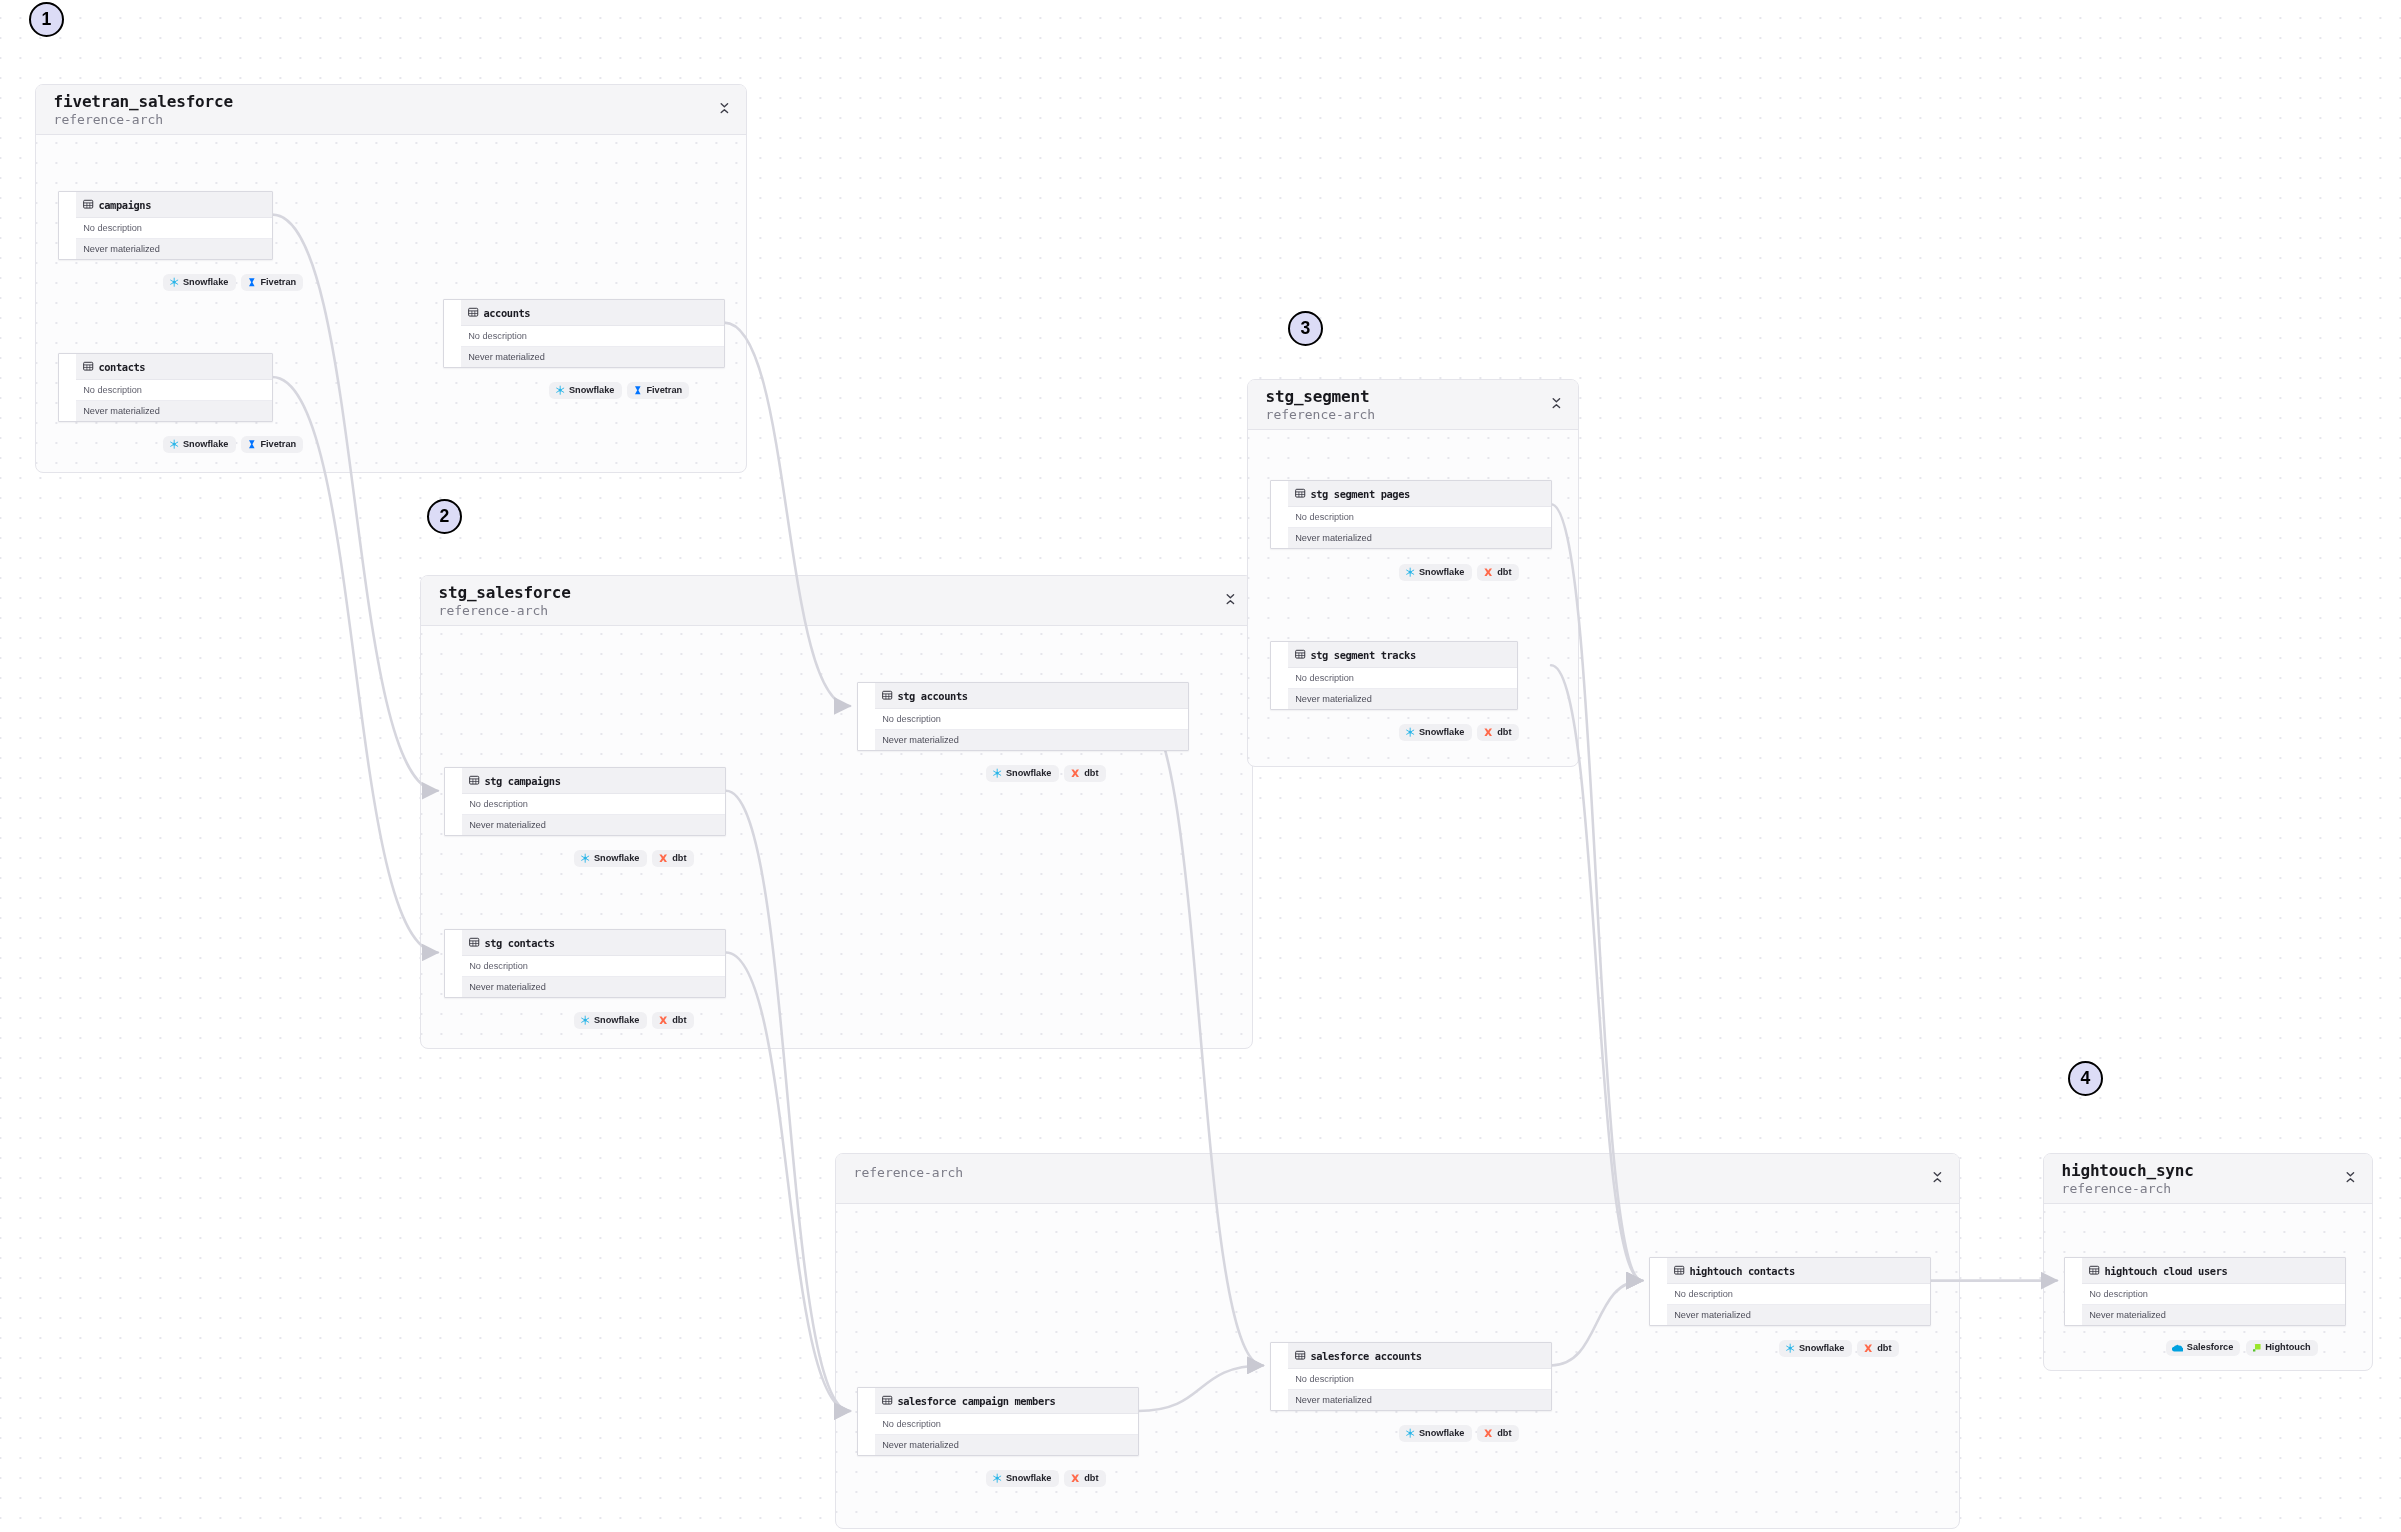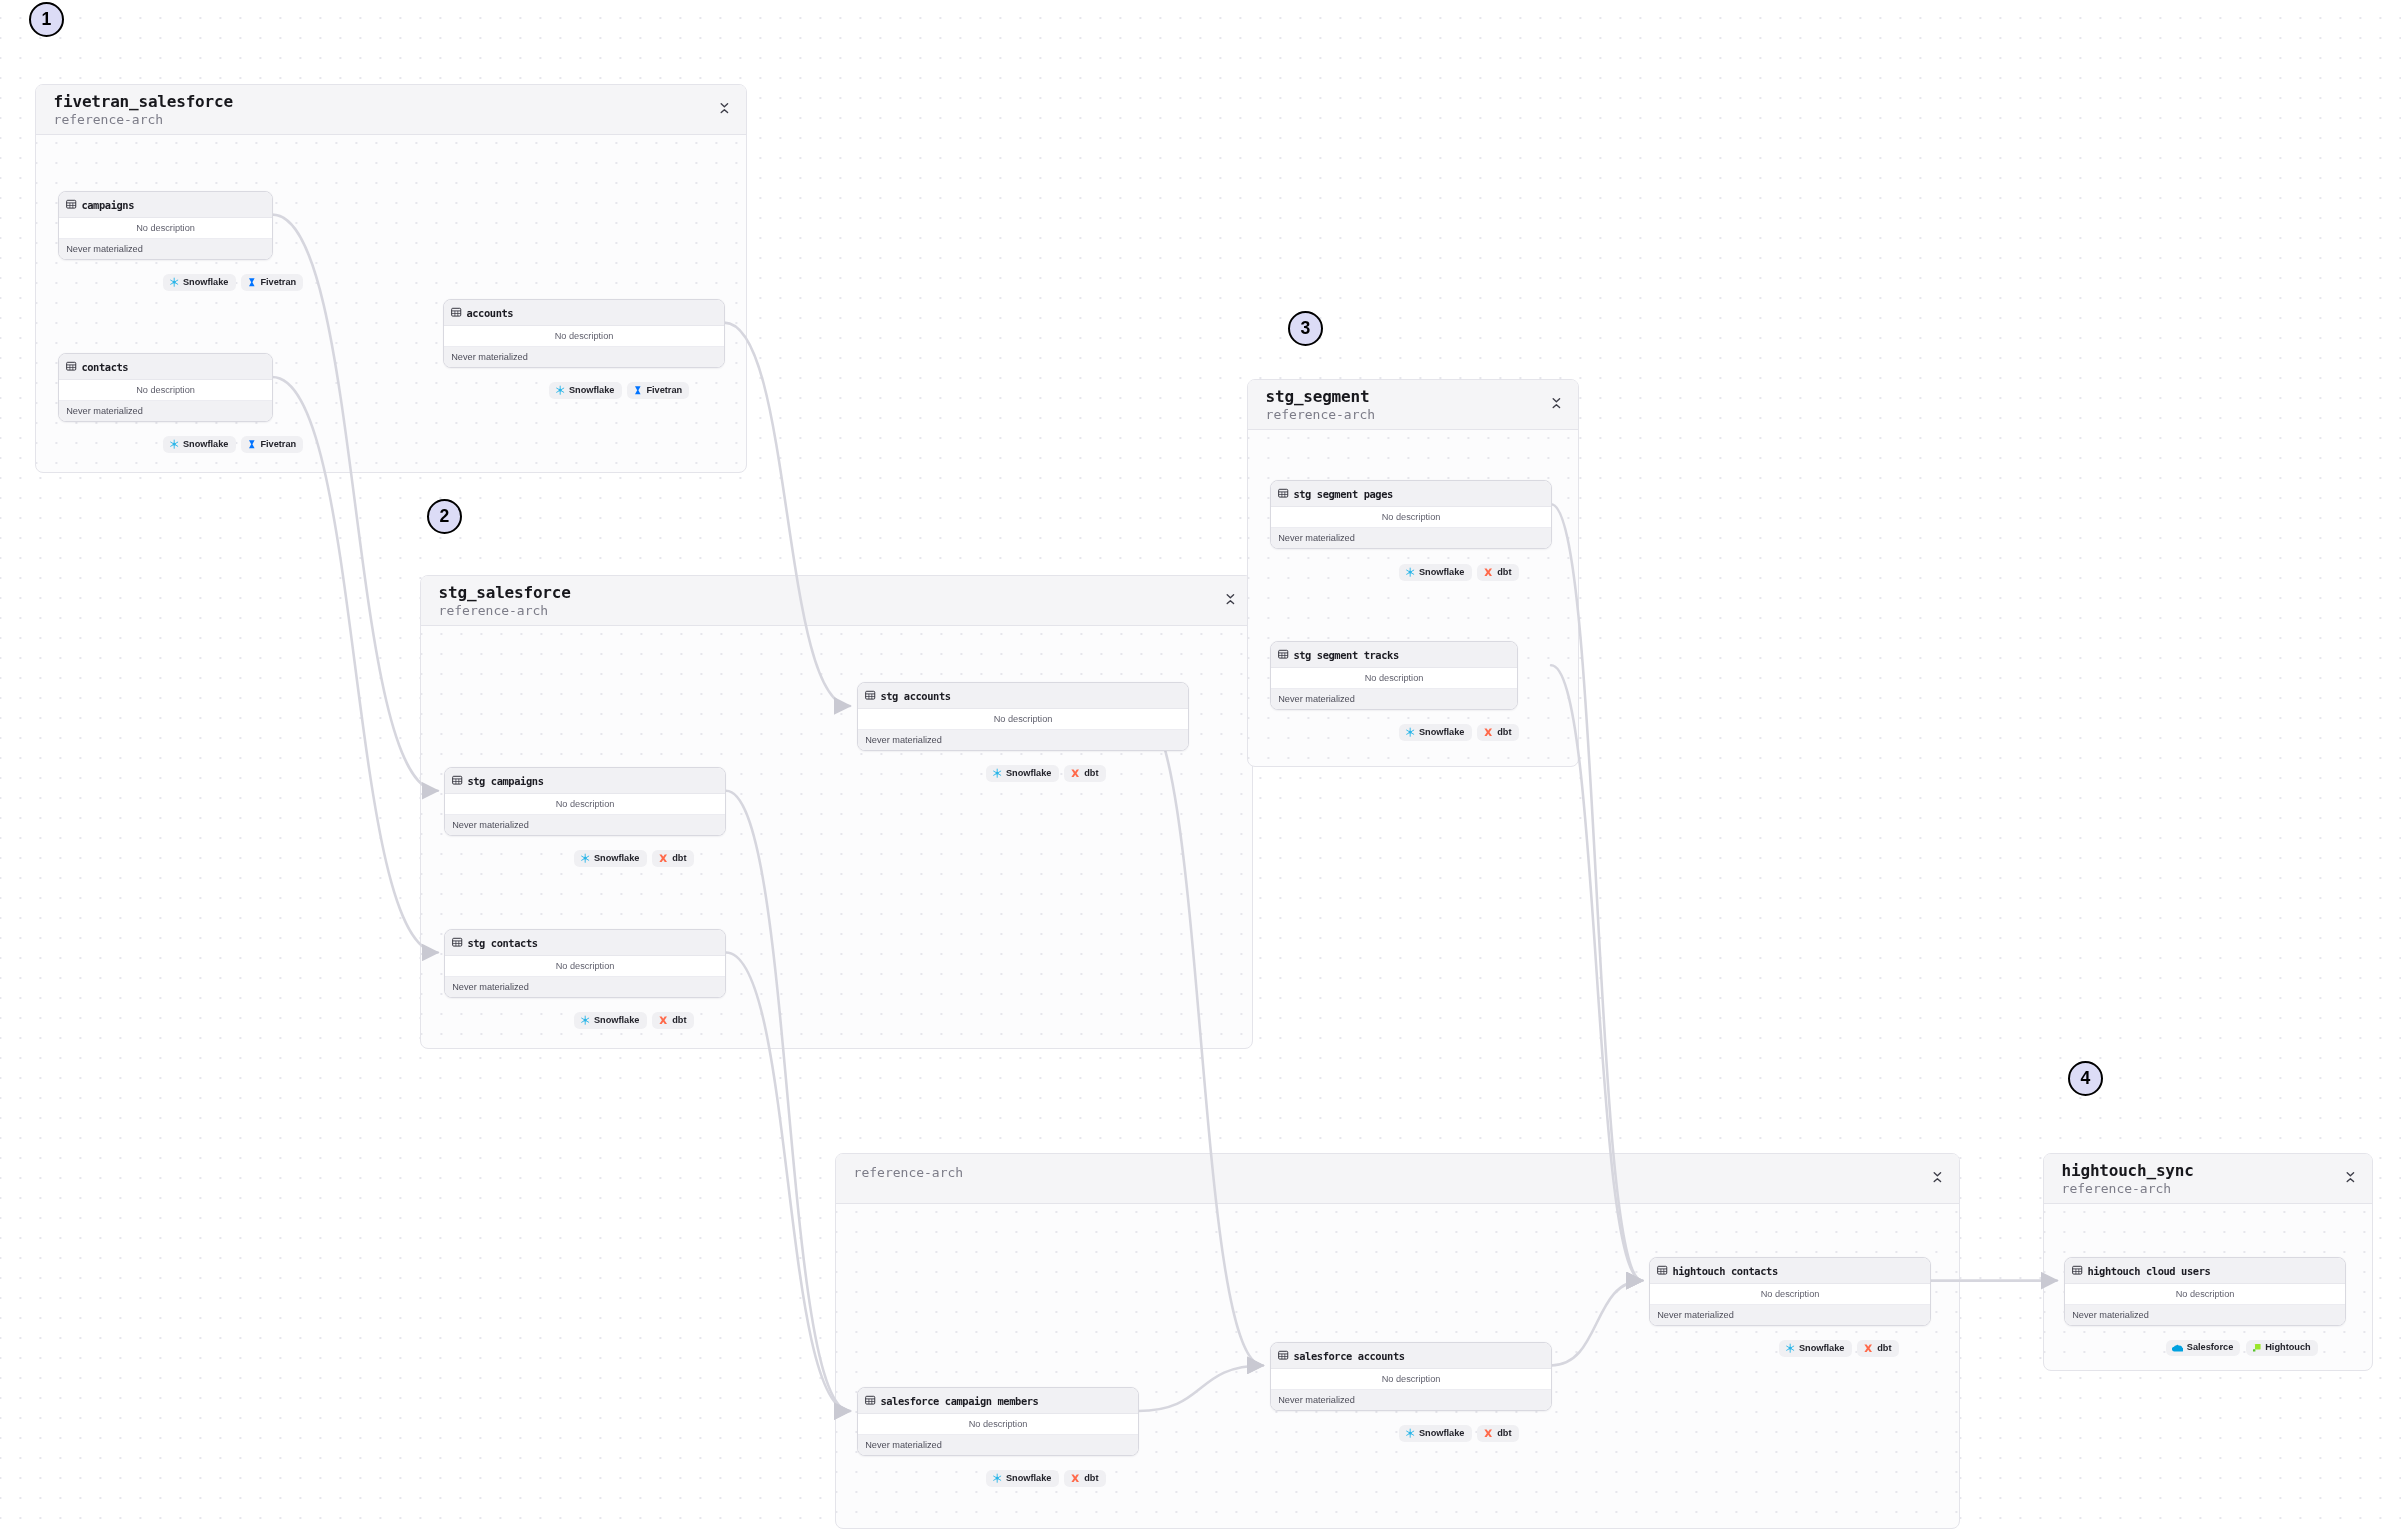--- a/index.html
+++ b/index.html
@@ -71,25 +71,26 @@
     height: 14.4px;
     cursor: pointer;
   }
   .collapse-icon svg { display: block; }
 
   
   .node {
     position: absolute;
     width: 215px;
     border: 1px solid #d9d9e0;
-    border-radius: 8px;
+    border-radius: 1px;
     background: #ffffff;
     overflow: hidden;
     box-shadow: 0 0.8px 1.6px rgba(20,20,40,.05);
     z-index: 3;
+    padding-left: 17px;
   }
   .node-head {
     background: #f1f1f4;
     padding: 5.6px 7.2px 4.8px 7.2px;
     display: flex;
     align-items: center;
     gap: 4.8px;
     border-bottom: 0.8px solid #e7e7ec;
   }
   .node-name {
@@ -100,21 +101,20 @@
     letter-spacing: -0.4px;
     white-space: nowrap;
     overflow: hidden;
   }
   .node-desc {
     background: #ffffff;
     padding: 4.8px 7.2px 4.8px 7.2px;
     font-size: 9.2px;
     color: #5f5f6c;
     border-bottom: 0.8px solid #ececf1;
-    text-align: center;
   }
   .node-mat {
     background: #f1f1f4;
     padding: 4.8px 7.2px 5.6px 7.2px;
     font-size: 9.2px;
     color: #4d4d59;
   }
   .node-badges {
     position: absolute;
     display: flex;

